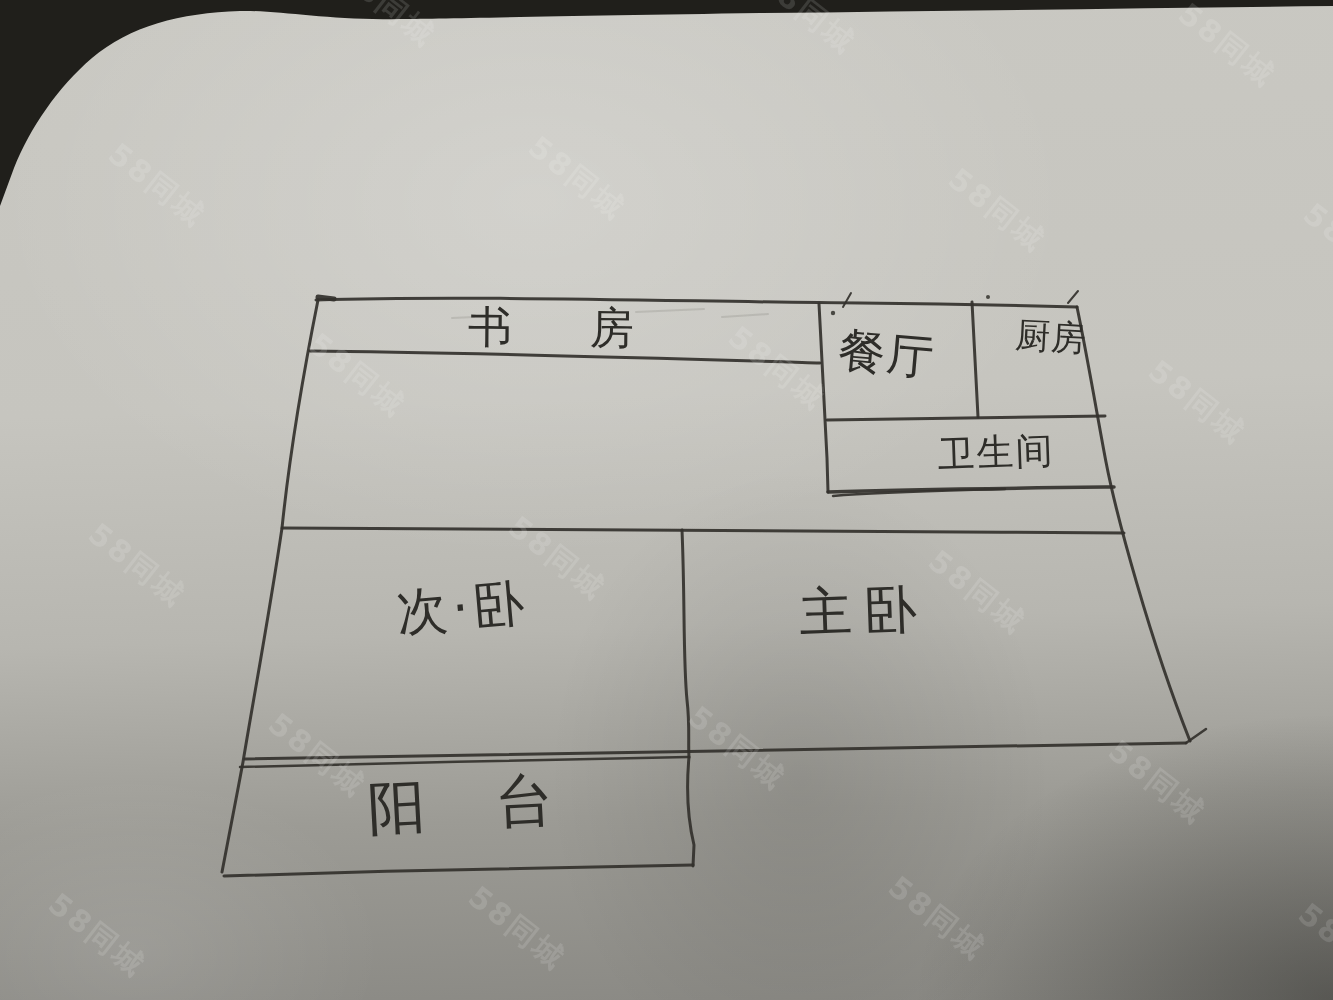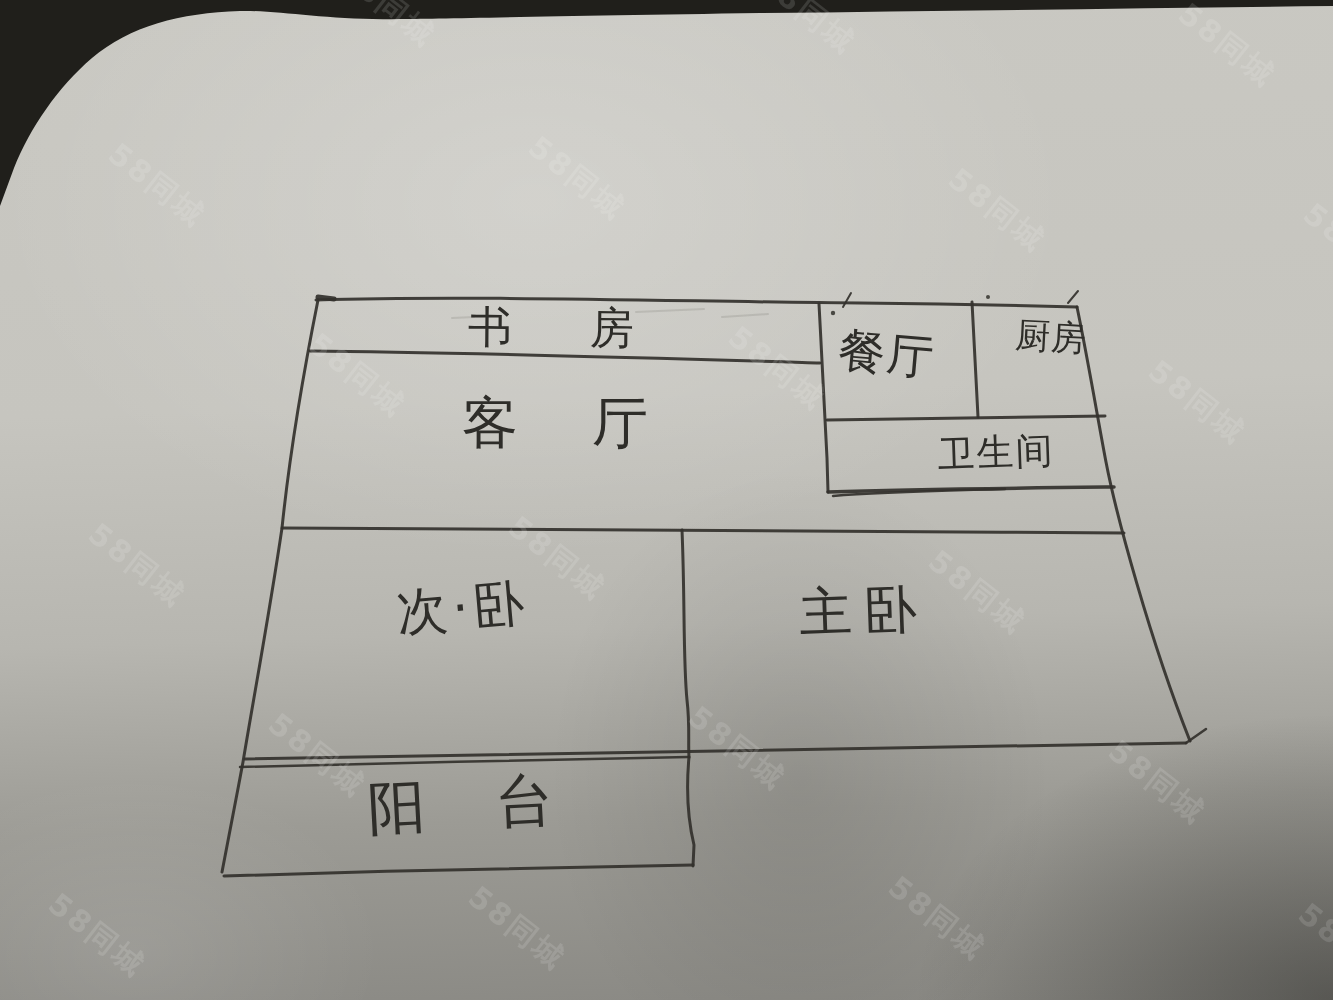--- a/index.html
+++ b/index.html
@@ -76,21 +76,20 @@
     </g>
 
     <g fill="none" stroke="#33312c" stroke-opacity="0.12" stroke-width="2" stroke-linecap="round">
       <path d="M636,312 L704,309"></path>
       <path d="M722,317 L768,314"></path>
       <path d="M452,318 L474,317"></path>
     </g>
   </svg>
 
   <div id="lbl-study" class="room-label">书房</div>
-  <div id="lbl-living" class="room-label">客厅</div>
   <div id="lbl-dining" class="room-label">餐厅</div>
   <div id="lbl-kitchen" class="room-label">厨房</div>
   <div id="lbl-bath" class="room-label">卫生间</div>
   <div id="lbl-second" class="room-label">次·卧</div>
   <div id="lbl-master" class="room-label">主卧</div>
   <div id="lbl-balcony" class="room-label">阳台</div>
 
   <div id="wm">
       <span class="wm" style="left: 330px; top: -15px;">58同城</span>
       <span class="wm" style="left: 750px; top: -8px;">58同城</span>

